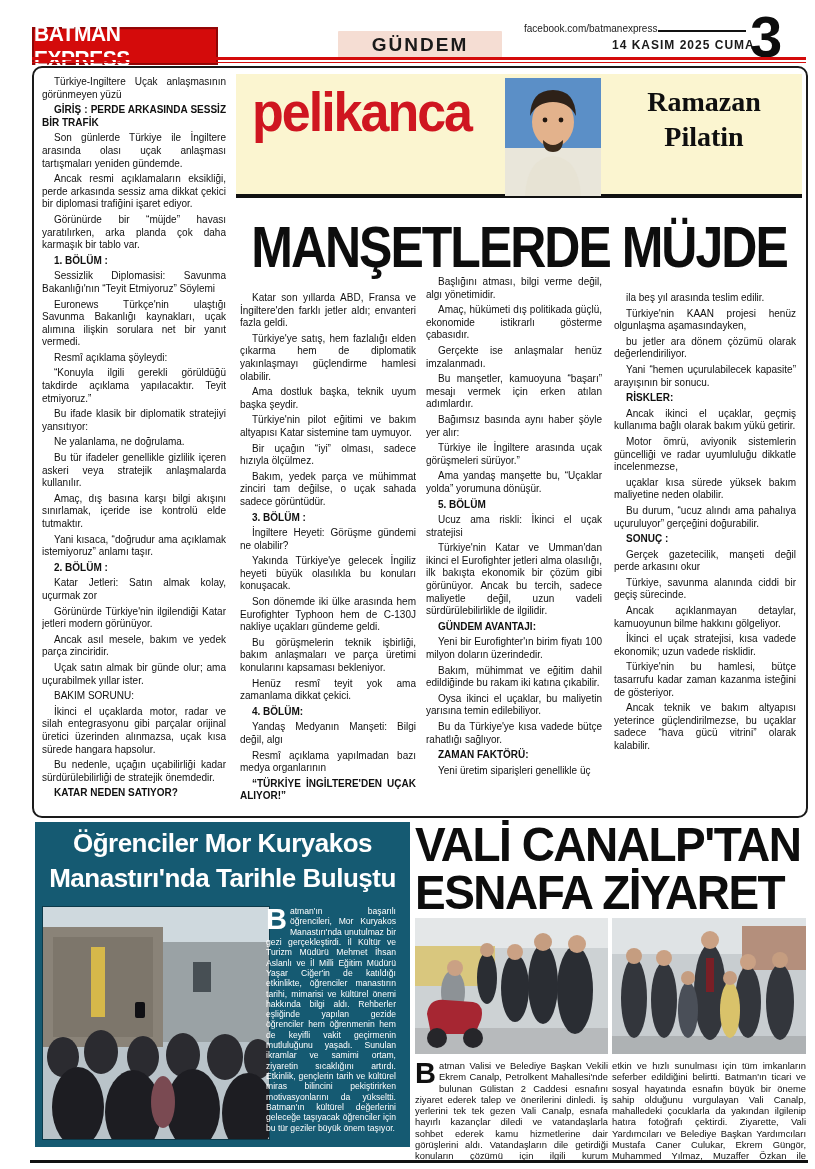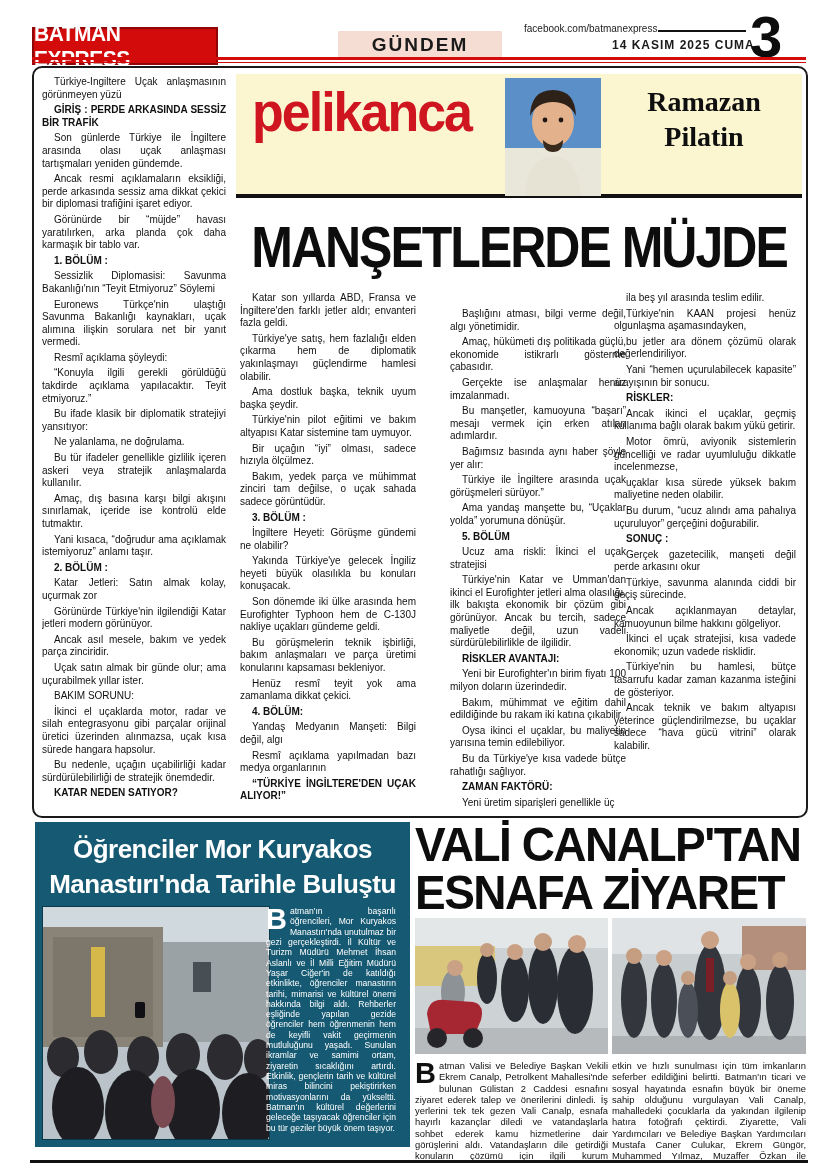--- a/index.html
+++ b/index.html
@@ -50,30 +50,30 @@
   .author-name{
     left:612px;top:84px;width:184px;text-align:center;font-size:28px;
     font-weight:bold;color:#0f0f0f;line-height:1.25;font-family:Liberation Serif, serif;
   }
   .main-headline{
     left:236px;top:214px;width:566px;text-align:center;
     font-size:50px;font-weight:900;color:#0d0d0d;letter-spacing:-2px;
     transform:scaleY(1.15);transform-origin:top;white-space:nowrap;
   }
   .col2{left:240px;top:292px;width:176px;height:514px;}
-  .col3{left:426px;top:308px;width:176px;height:514px;margin-left:24px;}
+  .col3{left:426px;top:276px;width:176px;height:514px;}
   .col4{left:614px;top:292px;width:182px;height:514px;}
 
   
   .teal-box{
     left:35px;top:822px;width:375px;height:325px;background:#155a72;
   }
   .teal-headline{
     width:100%;text-align:center;color:#fff;font-weight:bold;
-    font-size:26px;line-height:1.35;padding-top:10px;letter-spacing:-0.5px;
+    font-size:26px;line-height:1.35;padding-top:4px;letter-spacing:-0.5px;
   }
   .monastery-photo{left:42px;top:906px;width:226px;height:232px;overflow:hidden;border:1px solid #0c3a4a;}
   .teal-body{
     left:266px;top:906px;width:130px;height:232px;color:#fff;
     font-size:8.6px;line-height:1.2;text-align:justify;overflow:hidden;
   }
   .dropcap::first-letter{
     float:left;font-size:29px;line-height:0.82;padding:2px 3px 0 0;font-weight:bold;
   }
 
@@ -180,21 +180,21 @@
     <p class="para">Başlığını atması, bilgi verme değil, algı yönetimidir.</p>
     <p class="para">Amaç, hükümeti dış politikada güçlü, ekonomide istikrarlı gösterme çabasıdır.</p>
     <p class="para">Gerçekte ise anlaşmalar henüz imzalanmadı.</p>
     <p class="para">Bu manşetler, kamuoyuna “başarı” mesajı vermek için erken atılan adımlardır.</p>
     <p class="para">Bağımsız basında aynı haber şöyle yer alır:</p>
     <p class="para">Türkiye ile İngiltere arasında uçak görüşmeleri sürüyor.”</p>
     <p class="para">Ama yandaş manşette bu, “Uçaklar yolda” yorumuna dönüşür.</p>
     <p class="para bold">5. BÖLÜM</p>
     <p class="para">Ucuz ama riskli: İkinci el uçak stratejisi</p>
     <p class="para">Türkiye'nin Katar ve Umman'dan ikinci el Eurofighter jetleri alma olasılığı, ilk bakışta ekonomik bir çözüm gibi görünüyor. Ancak bu tercih, sadece maliyetle değil, uzun vadeli sürdürülebilirlikle de ilgilidir.</p>
-    <p class="para bold">RİSKLER AVANTAJI:</p>
+    <p class="para bold">GÜNDEM AVANTAJI:</p>
     <p class="para">Yeni bir Eurofighter'ın birim fiyatı 100 milyon doların üzerindedir.</p>
     <p class="para">Bakım, mühimmat ve eğitim dahil edildiğinde bu rakam iki katına çıkabilir.</p>
     <p class="para">Oysa ikinci el uçaklar, bu maliyetin yarısına temin edilebiliyor.</p>
     <p class="para">Bu da Türkiye'ye kısa vadede bütçe rahatlığı sağlıyor.</p>
     <p class="para bold">ZAMAN FAKTÖRÜ:</p>
     <p class="para">Yeni üretim siparişleri genellikle üç</p>
   </div>
 <div class="abs col col4">
     <p class="para">ila beş yıl arasında teslim edilir.</p>
     <p class="para">Türkiye'nin KAAN projesi henüz olgunlaşma aşamasındayken,</p>

